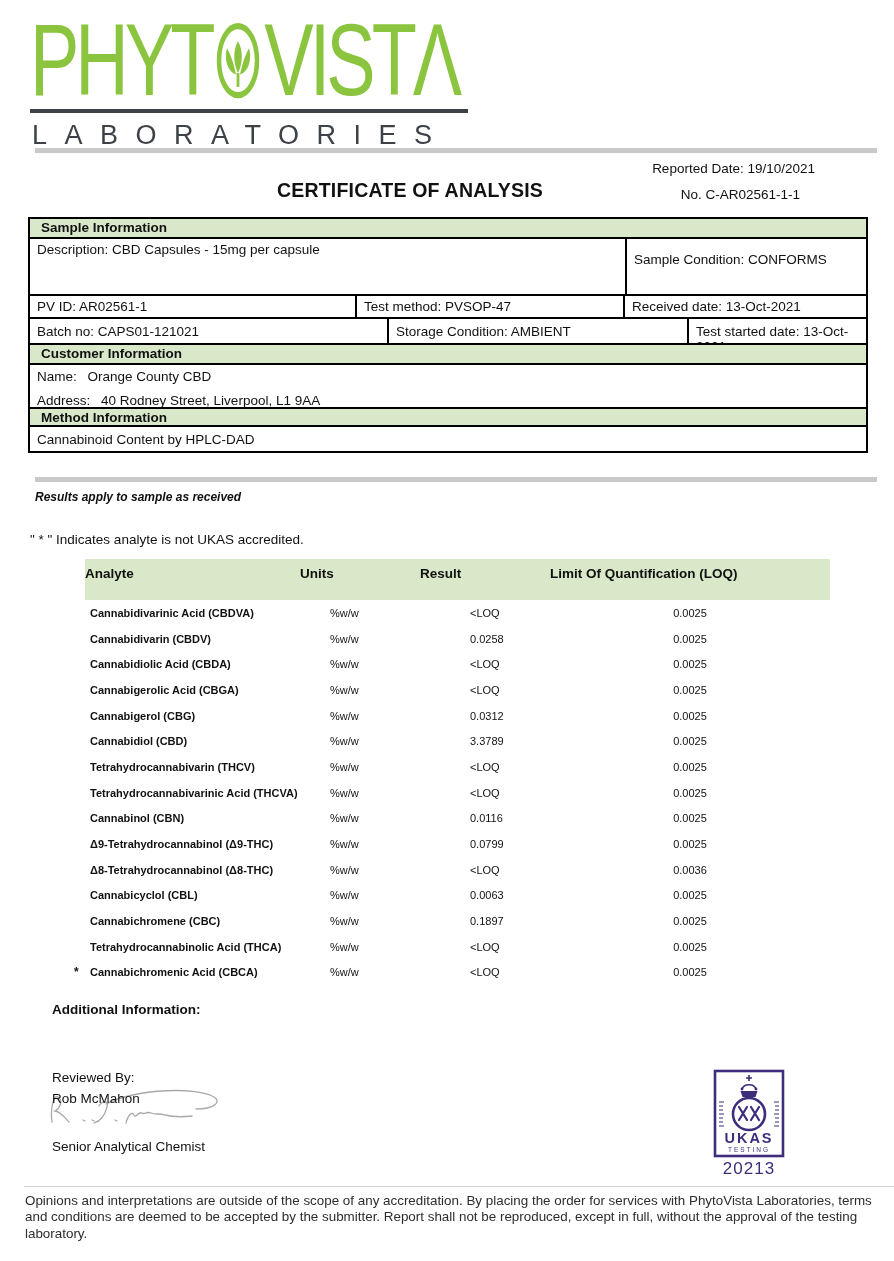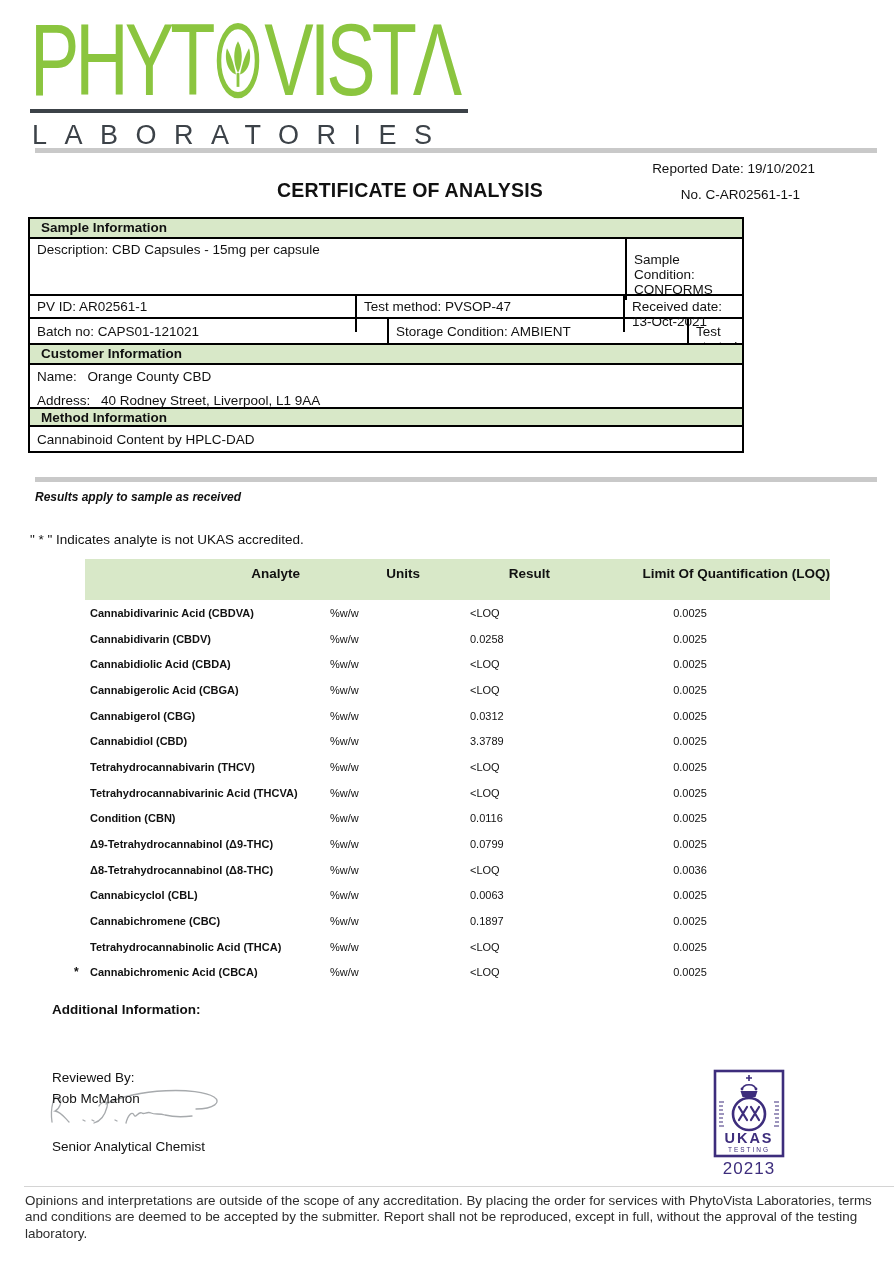--- a/index.html
+++ b/index.html
@@ -25,21 +25,21 @@
   .bar-top{top:148px;}
   .bar-mid{top:477px;}
 
   
   .reported{position:absolute;top:161px;right:79px;font-size:13.5px;}
   .doc-title{position:absolute;top:179px;left:100px;width:620px;margin:0;
              text-align:center;font-size:19.5px;font-weight:700;letter-spacing:.2px;}
   .cert-no{position:absolute;top:187px;right:94px;font-size:13.5px;}
 
   
-  .info-table{position:absolute;left:28px;width:716px;border:2px solid #000;
+  .info-table{position:absolute;left:28px;width:840px;border:2px solid #000;
               box-sizing:border-box;font-size:13.5px;background:#fff;}
   .sample-info{top:217px;}
   .cust-method{top:343px;}
   .green-h{background:#d8e8c8;font-weight:700;height:18px;line-height:17px;
            padding-left:11px;box-sizing:border-box;}
   .g-row{display:grid;border-top:2px solid #000;box-sizing:border-box;}
   .cell{box-sizing:border-box;padding:3px 6px 3px 7px;}
   .cell + .cell{border-left:2px solid #000;}
   .desc-row{grid-template-columns:595px 1fr;height:57px;}
   .desc-row .cond{padding-top:13px;}
@@ -55,21 +55,21 @@
 
   
   .results-note{position:absolute;left:35px;top:490px;font-size:12px;
                 font-weight:700;font-style:italic;}
   .accred-note{position:absolute;left:30px;top:532px;font-size:13.5px;}
 
   
   .results{position:absolute;left:85px;top:559px;width:745px;font-size:11px;}
   .res-head{display:grid;grid-template-columns:215px 120px 130px 280px;
             background:#d8e8c8;height:41px;box-sizing:border-box;padding-top:7px;
-            font-size:13.5px;font-weight:700;text-align:right;}
+            font-size:13.5px;font-weight:700;text-align:left;}
   .res-row{position:relative;display:grid;grid-template-columns:215px 120px 130px 280px;
            height:25.7px;align-items:center;}
   .res-row .a{font-weight:700;padding-left:5px;}
   .res-row .u{padding-left:30px;}
   .res-row .r{padding-left:50px;}
   .res-row .q{text-align:center;}
   .ast{position:absolute;left:-11px;top:50%;transform:translateY(-50%);
        font-weight:700;font-size:12px;}
 
   
@@ -212,21 +212,21 @@
     </div>
     <div class="res-row">
       <span class="ast"></span>
       <span class="a">Tetrahydrocannabivarinic Acid (THCVA)</span>
       <span class="u">%w/w</span>
       <span class="r">&lt;LOQ</span>
       <span class="q">0.0025</span>
     </div>
     <div class="res-row">
       <span class="ast"></span>
-      <span class="a">Condition (CBN)</span>
+      <span class="a">Cannabinol (CBN)</span>
       <span class="u">%w/w</span>
       <span class="r">0.0116</span>
       <span class="q">0.0025</span>
     </div>
     <div class="res-row">
       <span class="ast"></span>
       <span class="a">Δ9-Tetrahydrocannabinol (Δ9-THC)</span>
       <span class="u">%w/w</span>
       <span class="r">0.0799</span>
       <span class="q">0.0025</span>

